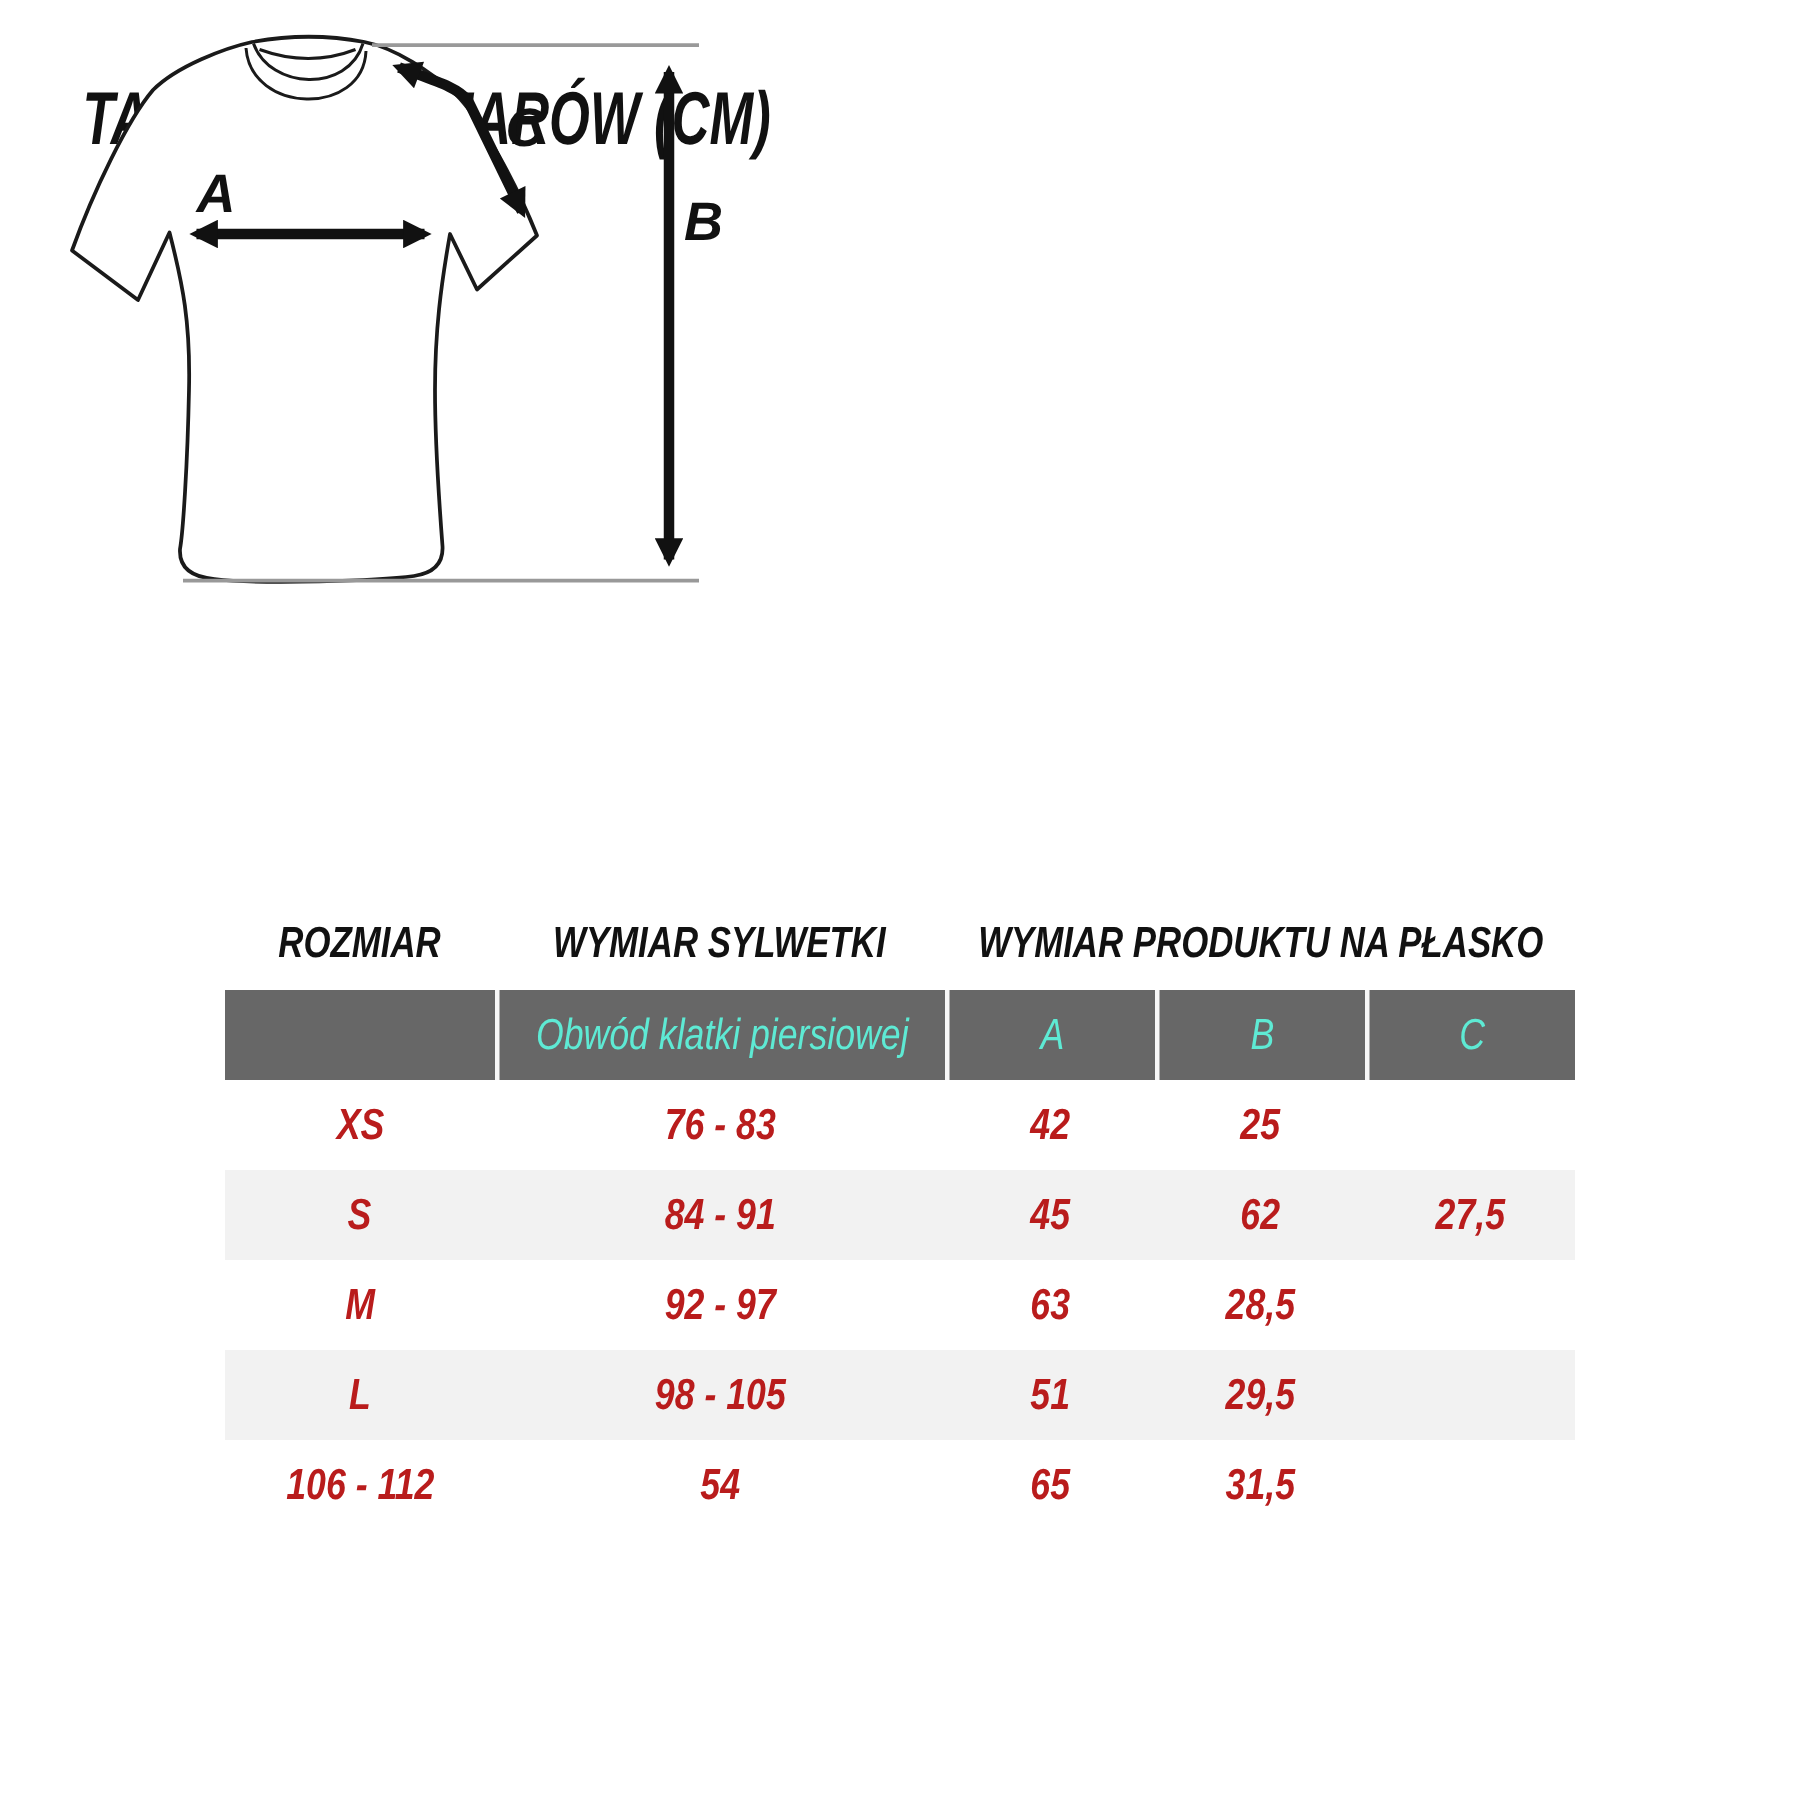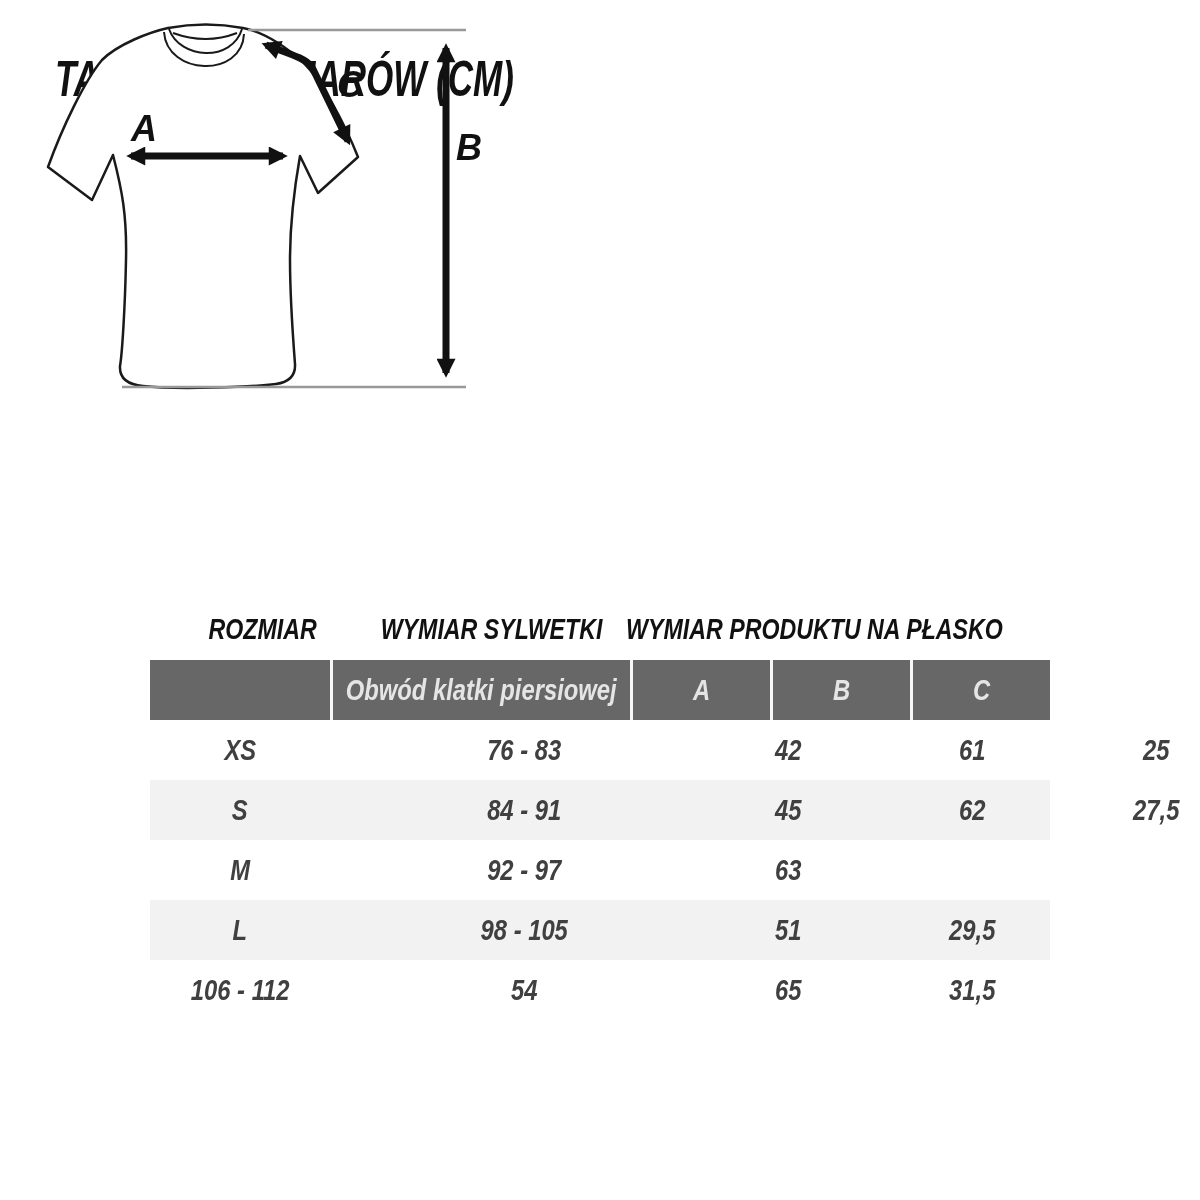--- a/index.html
+++ b/index.html
@@ -13,37 +13,37 @@
     position:absolute; left:55px; top:50px;
     font-size:50px; font-weight:bold; font-style:italic; color:#111;
     letter-spacing:0px;
   }
   .page-title .cx { transform:scaleX(0.70); transform-origin:left center; }
 
   .diagram-svg { position:absolute; left:0; top:0; }
 
   .colgroup-label {
     position:absolute; top:612px; height:34px;
-    display:flex; align-items:center; justify-content:flex-end;
+    display:flex; align-items:center; justify-content:center;
     font-size:29px; font-weight:bold; font-style:italic; color:#111;
   }
   .colgroup-label .cx { transform:scaleX(0.80); }
   .cg-rozmiar  { left:150px; width:180px; }
   .cg-sylwetki { left:330px; width:300px; }
   .cg-plasko   { left:630px; width:420px;font-style:italic; }
 
   .size-table { position:absolute; left:150px; top:660px; width:900px; }
   .t-row {
     display:grid; grid-template-columns:180px 300px 140px 140px 140px;
     height:60px; font-size:29px; font-style:italic;
   }
   .t-row > div { display:flex; align-items:center; justify-content:center; overflow:hidden; }
-  .header-row { background:#676767; color:#e5e5e5; font-weight:bold; }
+  .header-row { background:#676767; color:#5eead4; font-weight:normal; }
   .header-row > div + div { border-left:3px solid #f7f7f7; }
-  .data-row { color:#404040; font-weight:bold;gap:44px; }
+  .data-row { color:#b91c1c; font-weight:bold; }
   .data-row.striped { background:#f2f2f2; }
 </style>
 </head>
 <body>
 
 <div class="canvas">
 
   <div class="page-title">
     <span class="cx">TABELA ROZMIARÓW (CM)</span>
   </div>
@@ -132,23 +132,20 @@
       <div>
           <span class="cx">XS</span>
         </div>
       <div>
           <span class="cx">76 - 83</span>
         </div>
       <div>
           <span class="cx">42</span>
         </div>
       <div>
-          <span class="cx">61</span>
-        </div>
-      <div>
           <span class="cx">25</span>
         </div>
     </div>
 
     <div class="t-row data-row striped">
       <div>
           <span class="cx">S</span>
         </div>
       <div>
           <span class="cx">84 - 91</span>
@@ -167,20 +164,23 @@
     <div class="t-row data-row">
       <div>
           <span class="cx">M</span>
         </div>
       <div>
           <span class="cx">92 - 97</span>
         </div>
       <div>
           <span class="cx">63</span>
         </div>
+      <div>
+          <span class="cx">28,5</span>
+        </div>
     </div>
 
     <div class="t-row data-row striped">
       <div>
           <span class="cx">L</span>
         </div>
       <div>
           <span class="cx">98 - 105</span>
         </div>
       <div>

